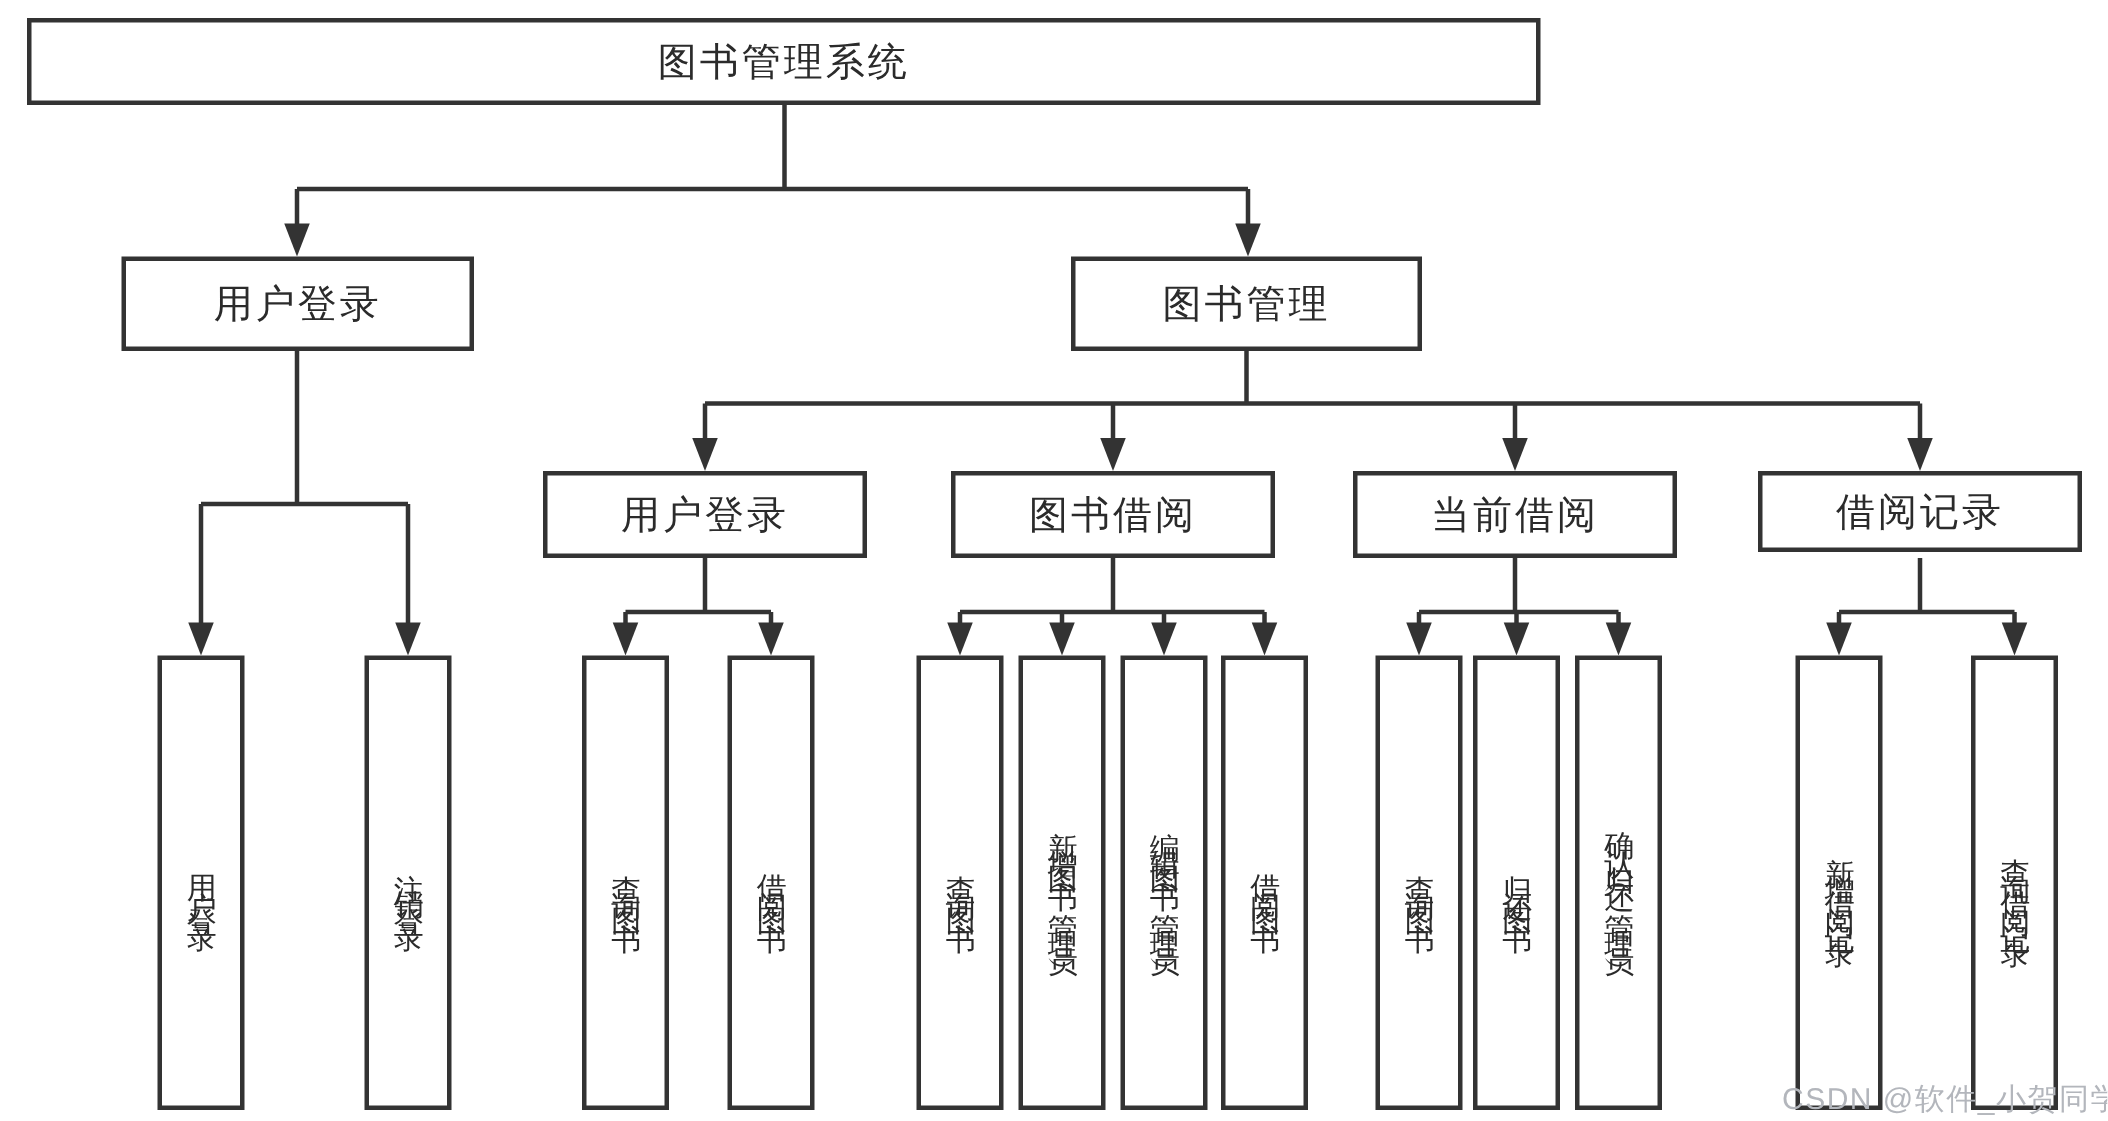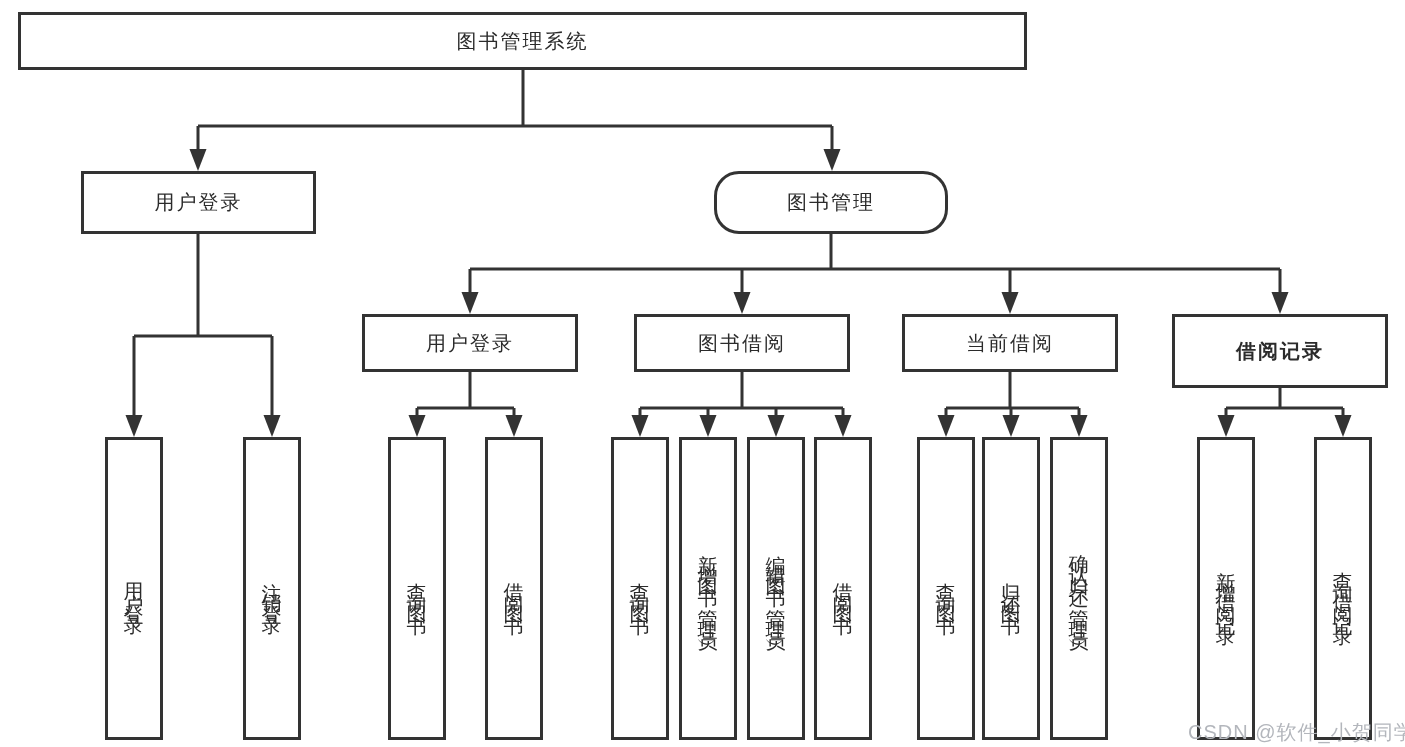--- a/index.html
+++ b/index.html
@@ -22,21 +22,21 @@
     z-index: 1;
   }
   .hbox {
     position: absolute;
     box-sizing: border-box;
     background: #ffffff;
     border: 3px solid #333333;
     display: flex;
     align-items: center;
     justify-content: center;
-    font-size: 20px;
+    font-size: 26px;
     letter-spacing: 2px;
     color: #2b2b2b;
     z-index: 2;
     white-space: nowrap;
   }
   .vbox {
     position: absolute;
     box-sizing: border-box;
     background: #ffffff;
     border: 3px solid #333333;
@@ -111,26 +111,26 @@
       <polygon points="1002.5,415 1019.5,415 1011,437"></polygon>
       <polygon points="1070.5,415 1087.5,415 1079,437"></polygon>
       <polygon points="1217.5,415 1234.5,415 1226,437"></polygon>
       <polygon points="1334.5,415 1351.5,415 1343,437"></polygon>
     </g>
   </svg>
 
   <div class="hbox" style="left:18px; top:12px; width:1009px; height:58px;">图书管理系统</div>
 
   <div class="hbox" style="left:81px; top:171px; width:235px; height:63px;">用户登录</div>
-  <div class="hbox" style="left:714px; top:171px; width:234px; height:63px;border-radius:25px;">图书管理</div>
+  <div class="hbox" style="left:714px; top:171px; width:234px; height:63px;">图书管理</div>
 
   <div class="hbox" style="left:362px; top:314px; width:216px; height:58px;">用户登录</div>
   <div class="hbox" style="left:902px; top:314px; width:216px; height:58px;">当前借阅</div>
   <div class="hbox" style="left:634px; top:314px; width:216px; height:58px;">图书借阅</div>
-  <div class="hbox" style="left:1172px; top:314px; width:216px; height:74px;font-weight:bold;">借阅记录</div>
+  <div class="hbox" style="left:1172px; top:314px; width:216px; height:54px;">借阅记录</div>
 
   <div class="vbox" style="left:105px;">
     <span>用户登录</span>
   </div>
   <div class="vbox" style="left:243px;">
     <span>注销登录</span>
   </div>
 
   <div class="vbox" style="left:388px;">
     <span>查询图书</span>

